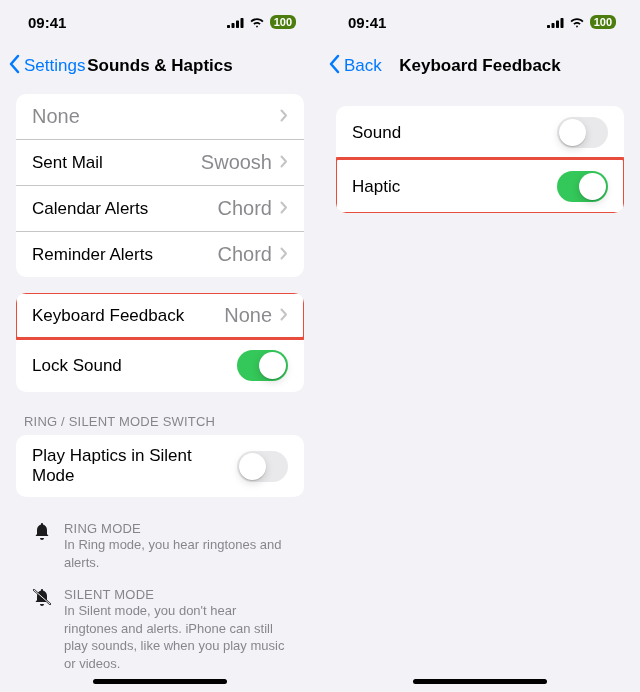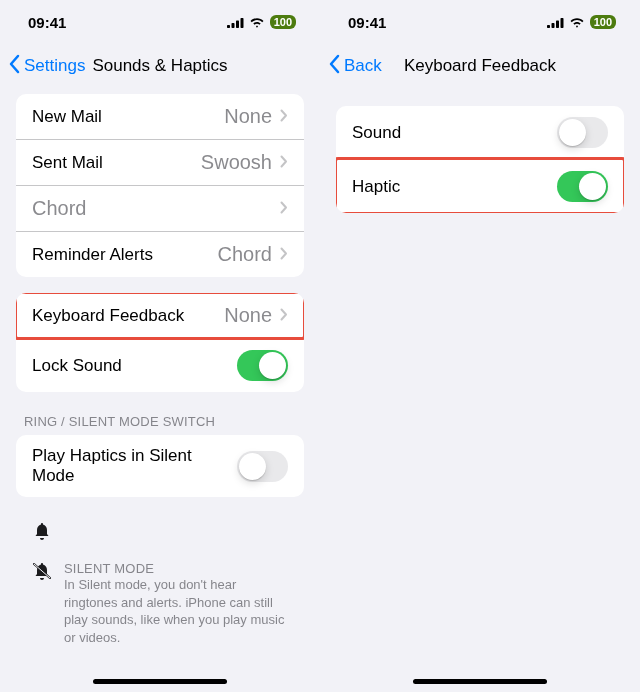--- a/index.html
+++ b/index.html
@@ -7,21 +7,21 @@
       width: 640px; height: 692px;
       background: #f2f2f7;
       font-family: -apple-system, "SF Pro Text", "Helvetica Neue", Helvetica, Arial, sans-serif;
       display: flex;
       overflow: hidden;
     }
     .screen { width: 320px; height: 692px; background: #f2f2f7; display: flex; flex-direction: column; position: relative; }
     .status-bar { height: 44px; display: flex; align-items: center; justify-content: space-between; padding: 0 24px 0 28px; font-size: 15px; font-weight: 600; color: #000; }
     .status-right { display: flex; align-items: center; gap: 5px; }
     .nav { height: 44px; display: flex; align-items: center; position: relative; padding: 0 8px; }
-    .nav-title { position: absolute; left: 0; right: 0; text-align: center; font-size: 17px; font-weight: 400; color: #000; pointer-events: none; }
+    .nav-title { position: absolute; left: 0; right: 0; text-align: center; font-size: 17px; font-weight: 700; color: #000; pointer-events: none; }
     .nav-back { display: flex; align-items: center; color: #007aff; font-size: 17px; gap: 4px; cursor: pointer; z-index: 1; }
     .content { flex: 1; overflow-y: auto; padding-bottom: 40px; }
     .group { background: #fff; border-radius: 10px; margin: 0 16px 16px; overflow: hidden; }
     .row {
       min-height: 44px; display: flex; align-items: center;
       padding: 11px 16px; font-size: 17px; color: #000;
       border-top: 0.5px solid rgba(60,60,67,0.29);
       justify-content: space-between; gap: 8px;
     }
     .row:first-child { border-top: none; }
@@ -76,34 +76,34 @@
           </svg></span>
       <span>Settings</span>
     </div>
     <div class="nav-title">Sounds &amp; Haptics</div>
   </div>
 
   <div class="content">
 
     <div class="group" style="margin-top:6px">
       <div class="row">
-        <span class="row-label">New Mail</span>
         <span class="row-value">None</span>
         <span class="chevron"><svg width="8" height="13" viewBox="0 0 8 13">
               <path d="M1.5 1.5 L6 6.5 L1.5 11.5" stroke="currentColor" stroke-width="2" fill="none" stroke-linecap="round" stroke-linejoin="round"></path>
             </svg></span>
       </div>
       <div class="row">
         <span class="row-label">Sent Mail</span>
         <span class="row-value">Swoosh</span>
         <span class="chevron"><svg width="8" height="13" viewBox="0 0 8 13">
               <path d="M1.5 1.5 L6 6.5 L1.5 11.5" stroke="currentColor" stroke-width="2" fill="none" stroke-linecap="round" stroke-linejoin="round"></path>
             </svg></span>
       </div>
       <div class="row">
+        <span class="row-label">Calendar Alerts</span>
         <span class="row-value">Chord</span>
         <span class="chevron"><svg width="8" height="13" viewBox="0 0 8 13">
               <path d="M1.5 1.5 L6 6.5 L1.5 11.5" stroke="currentColor" stroke-width="2" fill="none" stroke-linecap="round" stroke-linejoin="round"></path>
             </svg></span>
       </div>
       <div class="row">
         <span class="row-label">Reminder Alerts</span>
         <span class="row-value">Chord</span>
         <span class="chevron"><svg width="8" height="13" viewBox="0 0 8 13">
               <path d="M1.5 1.5 L6 6.5 L1.5 11.5" stroke="currentColor" stroke-width="2" fill="none" stroke-linecap="round" stroke-linejoin="round"></path>
@@ -134,20 +134,24 @@
         <div class="toggle">
             <div class="knob"></div>
           </div>
       </div>
     </div>
 
     <div class="info-block">
       <span><svg width="20" height="20" viewBox="0 0 20 20">
             <path d="M10 2c-.5 0-1 .4-1 1v.6C6.7 4.2 5 6.3 5 9v4l-1.5 2h13L15 13V9c0-2.7-1.7-4.8-4-5.4V3c0-.6-.5-1-1-1zm-2 15c0 1.1.9 2 2 2s2-.9 2-2h-4z" fill="#1c1c1e"></path>
           </svg></span>
+      <div class="info-text">
+        <div class="info-title">RING MODE</div>
+        <div class="info-body">In Ring mode, you hear ringtones and alerts.</div>
+      </div>
     </div>
     <div class="info-block" style="padding-bottom:16px">
       <span><svg width="20" height="20" viewBox="0 0 20 20">
             <path d="M10 2c-.5 0-1 .4-1 1v.6C6.7 4.2 5 6.3 5 9v4l-1.5 2h13L15 13V9c0-2.7-1.7-4.8-4-5.4V3c0-.6-.5-1-1-1zm-2 15c0 1.1.9 2 2 2s2-.9 2-2h-4z" fill="#1c1c1e"></path>
             <line x1="2" y1="3" x2="18" y2="17" stroke="#1c1c1e" stroke-width="2" stroke-linecap="round"></line>
             <line x1="2" y1="3" x2="18" y2="17" stroke="#f2f2f7" stroke-width="1"></line>
           </svg></span>
       <div class="info-text">
         <div class="info-title">SILENT MODE</div>
         <div class="info-body">In Silent mode, you don't hear ringtones and alerts. iPhone can still play sounds, like when you play music or videos.</div>

